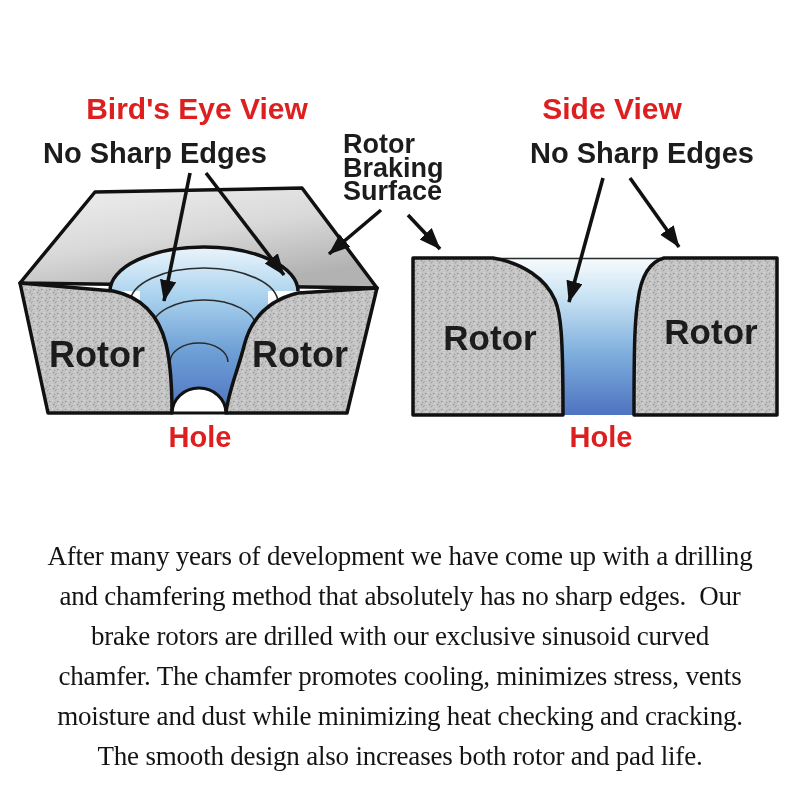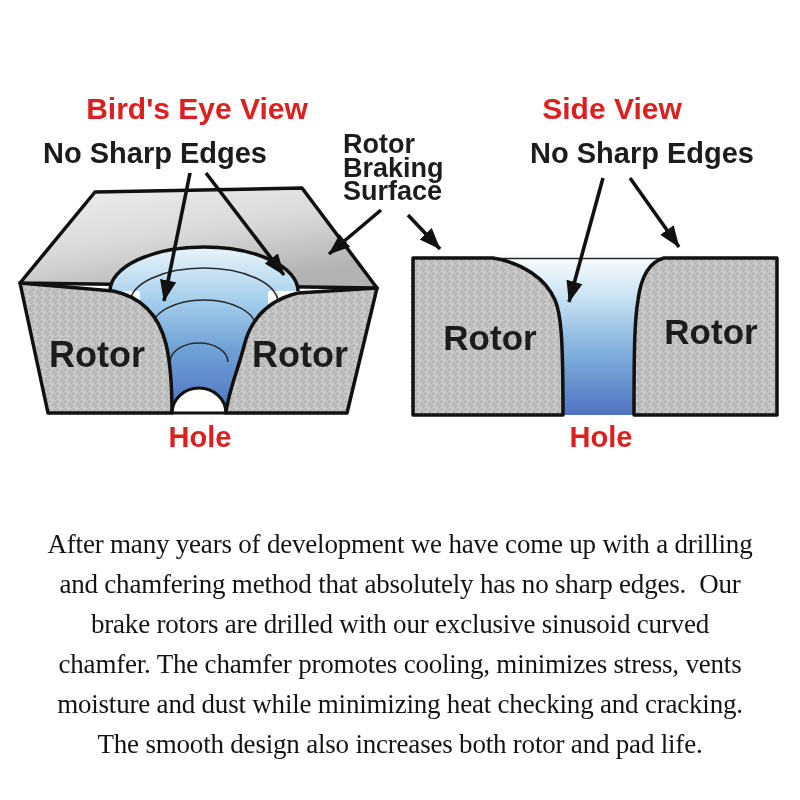--- a/index.html
+++ b/index.html
@@ -14,21 +14,21 @@
   .title{font-size:30px;}
   .nosharp{font-size:29px;}
   .braking{font-size:27px;}
   .rotor-be{font-size:36px;}
   .rotor-sv{font-size:35px;}
   .hole{font-size:29px;}
   .arrow{stroke:#111111;stroke-width:3.6;fill:none;}
   .outline{stroke:#111111;stroke-width:3.5;stroke-linejoin:round;}
   .thinarc{stroke:#2a2a2a;stroke-width:1.5;fill:none;}
   .para{
-    position:absolute;top:524px;left:2px;width:796px;
+    position:absolute;top:536px;left:2px;width:796px;
     font-family:"Liberation Serif",serif;font-size:27px;line-height:40px;
     color:#141414;text-align:center;white-space:pre-wrap;letter-spacing:-0.2px;
   }
 </style>
 </head>
 <body>
 
 <div class="stage">
 <svg width="800" height="470" viewBox="0 0 800 470">
   <defs>

